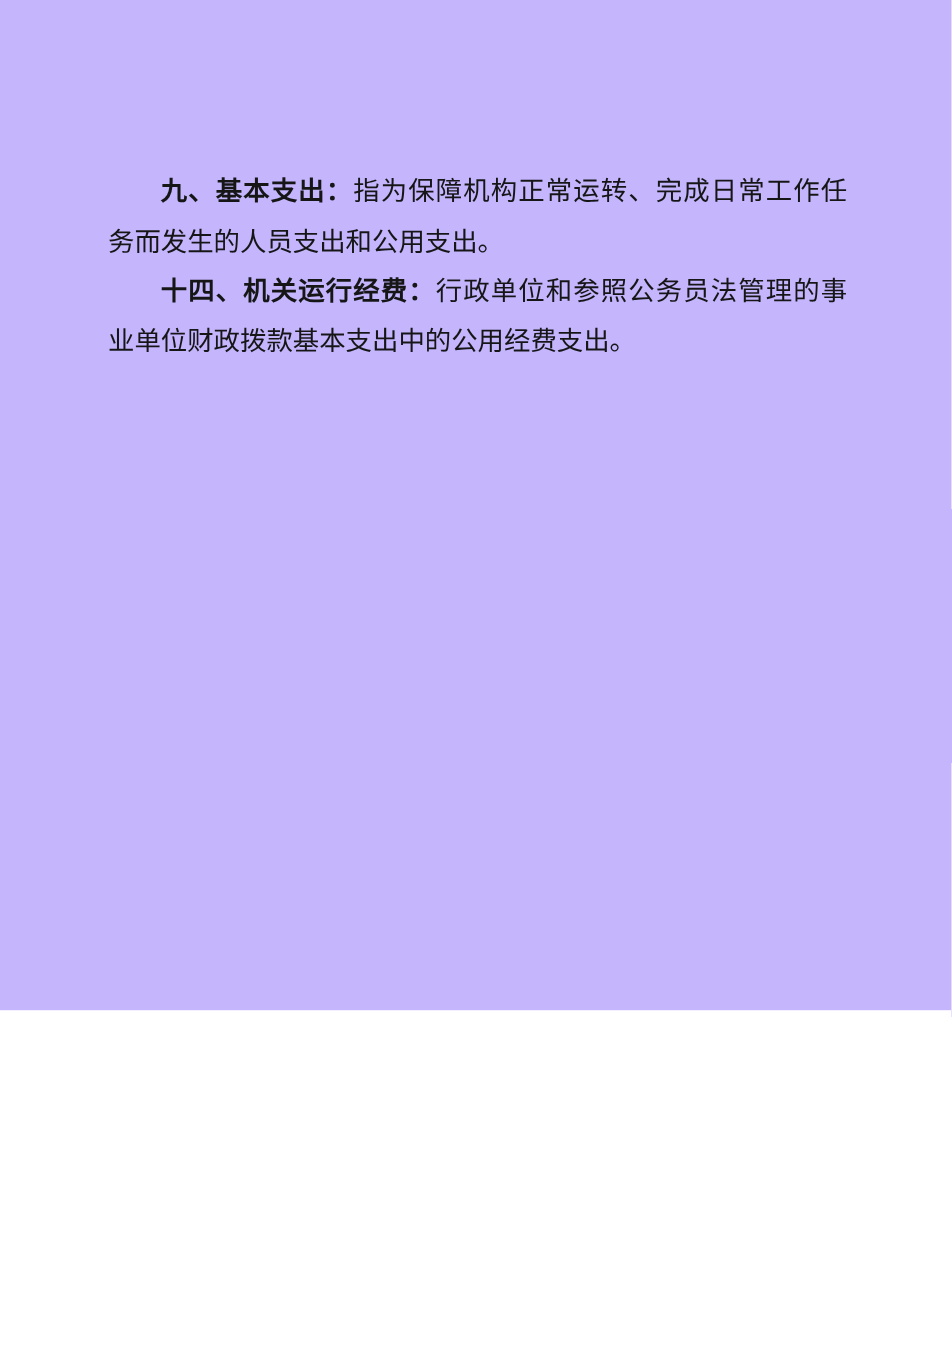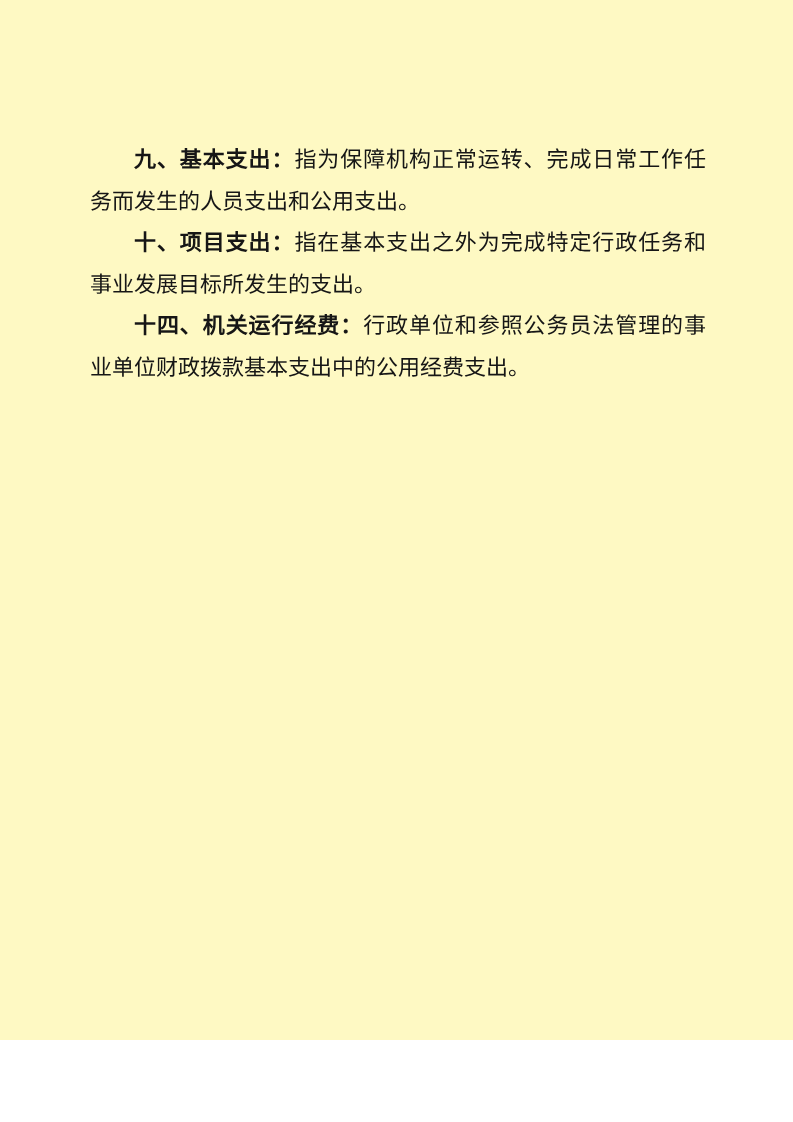--- a/index.html
+++ b/index.html
@@ -3,22 +3,22 @@
 <meta charset="utf-8">
 <style>
   html, body {
     margin: 0;
     padding: 0;
     background: #ffffff;
   }
   .page {
     position: relative;
     width: 793px;
-    height: 1040px;
-    background: #fef9c3;
+    height: 842px;
+    background: #c4b5fd;
     overflow: hidden;
     font-family: "Liberation Serif", serif;
     color: #161616;
   }
   .content {
     position: absolute;
     left: 90px;
     top: 139px;
     width: 616px;
   }
@@ -42,17 +42,16 @@
     font-size: 19px;
     color: #1b1b1b;
   }
 </style>
 </head>
 <body>
 
 <div class="page">
   <div class="content">
     <p class="para"><span class="term">九、基本支出：</span><span>指为保障机构正常运转、完成日常工作任务而发生的人员支出和公用支出。</span></p>
-    <p class="para"><span class="term">十、项目支出：</span><span>指在基本支出之外为完成特定行政任务和事业发展目标所发生的支出。</span></p>
     <p class="para"><span class="term">十四、机关运行经费：</span><span>行政单位和参照公务员法管理的事业单位财政拨款基本支出中的公用经费支出。</span></p>
   </div>
   <div class="page-number">40</div>
 </div>
 
 </body></html>

